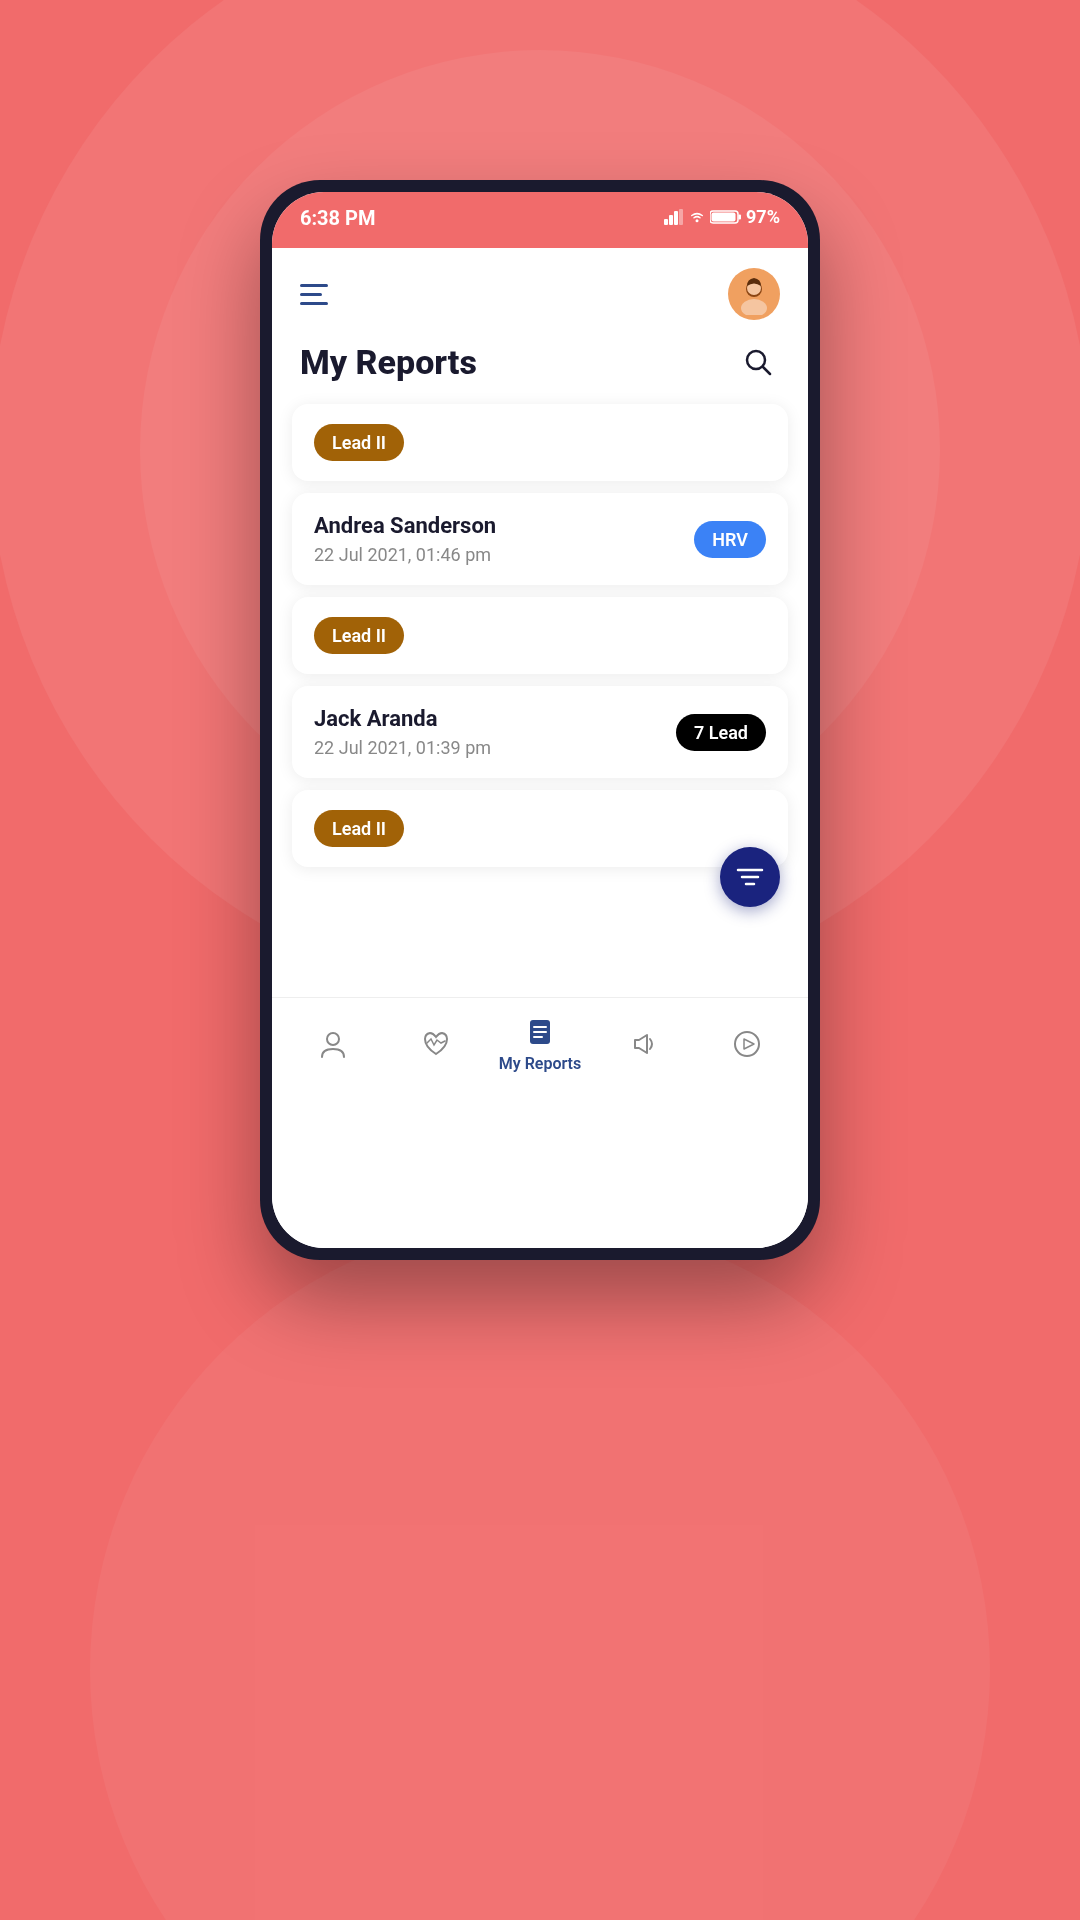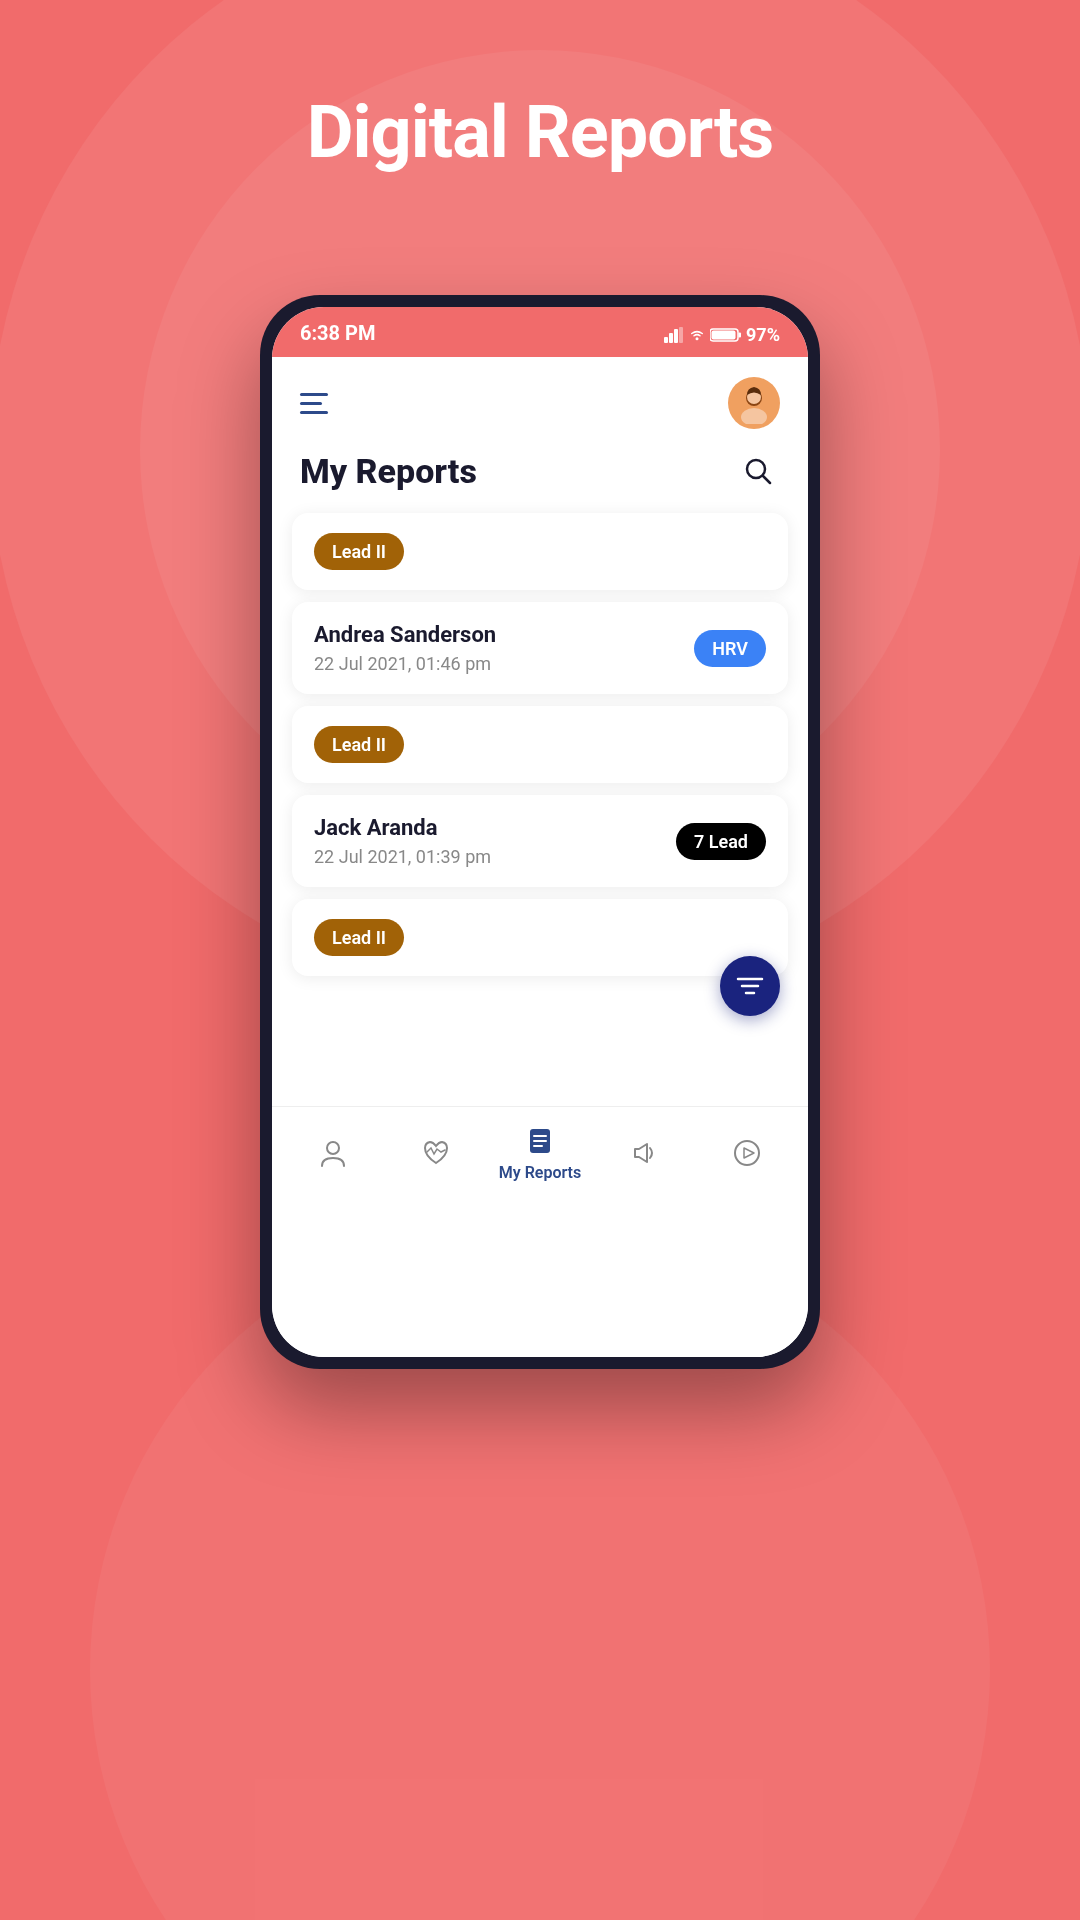--- a/index.html
+++ b/index.html
@@ -95,22 +95,22 @@
       border-radius: 52px;
       overflow: hidden;
       position: relative;
     }
 
     
     .status-bar {
       background: #F16B6B;
       display: flex;
       justify-content: space-between;
-      align-items: flex-end;
-      padding: 14px 28px 12px;
+      align-items: flex-start;
+      padding: 14px 28px 18px;
       color: white;
       font-size: 20px;
       font-weight: 600;
     }
 
     .status-time {
       font-size: 20px;
       font-weight: 700;
     }
 
@@ -284,21 +284,20 @@
     }
   </style>
 </head>
 <body>
 
 <div class="bg-circle-outer"></div>
 <div class="bg-circle-inner"></div>
 <div class="bg-circle-bottom"></div>
 
 <div class="header-section">
-  <h1 class="header-title">Digital Reports</h1>
 </div>
 
 <div class="phone-wrapper">
   <div class="phone-outer">
     <div class="phone-inner">
 
       <div class="status-bar">
         <span class="status-time">6:38 PM</span>
         <div class="status-icons">
 

